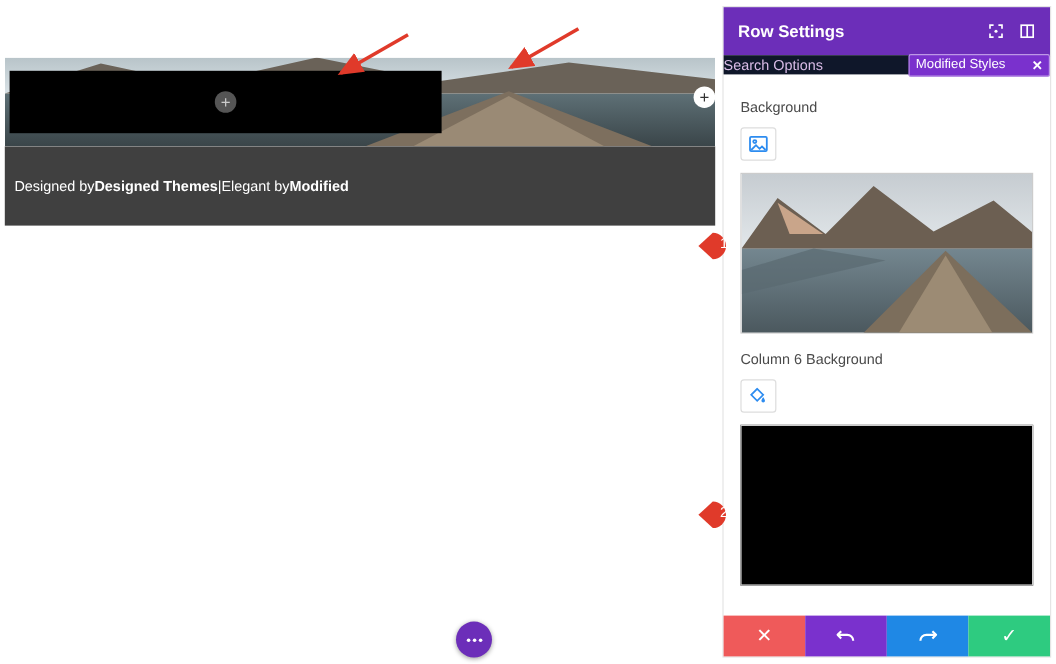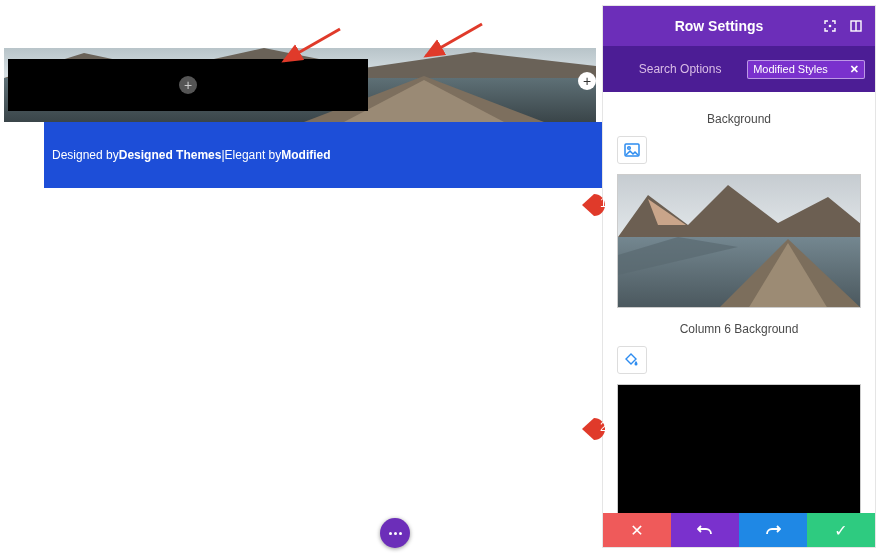--- a/index.html
+++ b/index.html
@@ -6,35 +6,35 @@
   body { font-family: -apple-system, BlinkMacSystemFont, "Segoe UI", Helvetica, Arial, sans-serif; width: 880px; height: 553px; position: relative; overflow: hidden; background: #fff; }
 
   .canvas { position: absolute; left: 4px; top: 48px; width: 592px; height: 140px; }
   .hero { position: absolute; left: 0; top: 0; width: 592px; height: 74px; overflow: hidden; }
   .hero-svg { display:block; }
   .col-dark { position: absolute; left: 4px; top: 11px; width: 360px; height: 52px; background: #000; display:flex; align-items:center; justify-content:center; }
   .add-circle { width: 18px; height:18px; border-radius:50%; background:#555; display:flex; align-items:center; justify-content:center; color:#ccc; font-size:14px; line-height:1; }
   .add-circle2-wrap { position:absolute; right:0; top:24px; }
   .add-circle2 { width:18px; height:18px; border-radius:50%; background:#fff; color:#333; display:flex; align-items:center; justify-content:center; font-size:14px; }
 
-  .footer { position:absolute; left:0; top:74px; width:592px; height:66px; background:#1d4ed8; color:#fff; display:flex; align-items:center; padding-left:8px; font-size:12px;margin-left:40px; }
+  .footer { position:absolute; left:0; top:74px; width:592px; height:66px; background:#404040; color:#fff; display:flex; align-items:center; padding-left:8px; font-size:12px; }
   .footer .b { font-weight:700; }
 
   .arrow { position:absolute; width:70px; height:34px; }
   .arrow svg { overflow:visible; }
   .arrow1 { left: 278px; top: 27px; }
   .arrow2 { left: 420px; top: 22px; }
 
-  .panel { position:absolute; left:602px; top:5px; width:274px; height:543px; background:#fff; border:1px solid #e5e5e5; display:flex; flex-direction:column;text-align:center; }
+  .panel { position:absolute; left:602px; top:5px; width:274px; height:543px; background:#fff; border:1px solid #e5e5e5; display:flex; flex-direction:column; }
   .panel-header { background:#6c2eb9; color:#fff; height:40px; display:flex; align-items:center; padding:0 12px; }
   .panel-title { font-weight:600; font-size:14px; flex:1; }
   .hdr-icons { display:flex; gap:12px; align-items:center; }
   .hdr-icon { width:14px; height:14px; display:flex; align-items:center; justify-content:center; }
 
-  .search-row { background:#4c1d95; height:46px; display:flex; align-items:center; padding:0 10px; }
+  .search-row { background:#0f172a; height:16px; display:flex; align-items:center; padding:0 0; }
   .search-label { color:#d9bce6; font-size:12px; flex:1; }
   .chip { background:#7a31cd; color:#fff; font-size:11px; padding:3px 6px; border-radius:2px; display:flex; align-items:center; gap:22px; box-shadow:0 0 0 1px rgba(255,255,255,0.5) inset;}
   .chip .x { font-weight:bold; }
 
   .panel-body { flex:1; overflow:auto; padding:12px 14px 11px 14px; }
   .section-label { font-size:12px; color:#4a4a4a; margin:8px 0 10px 0; }
   .box-btn { width:30px; height:28px; border:1px solid #ddd; border-radius:3px; display:flex; align-items:center; justify-content:center; margin-bottom:10px; }
   .icon-img { color:#2d8cf0; }
   .preview { width:100%; height:134px; border:1px solid #ccc; margin-bottom:14px; overflow:hidden; }
   .preview-black { width:100%; height:134px; background:#000; border:1px solid #ccc; }

